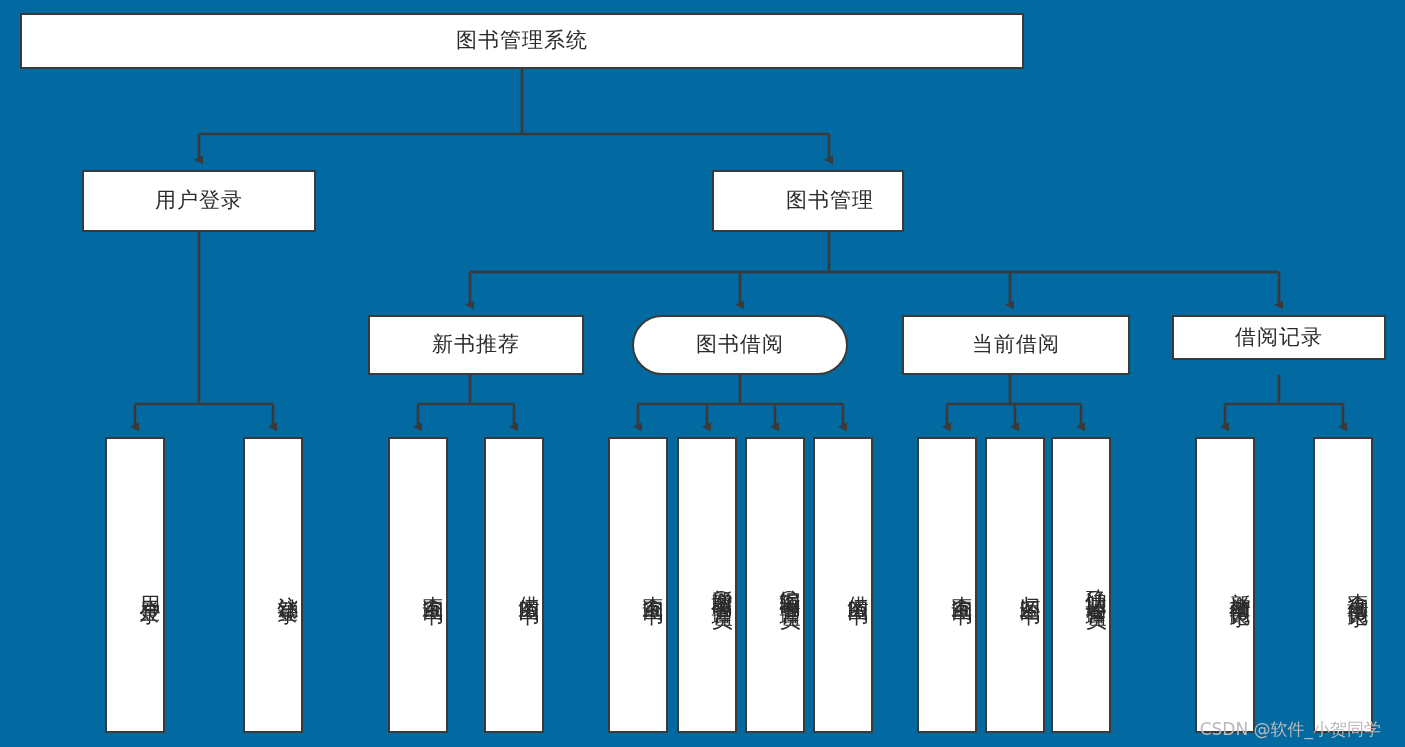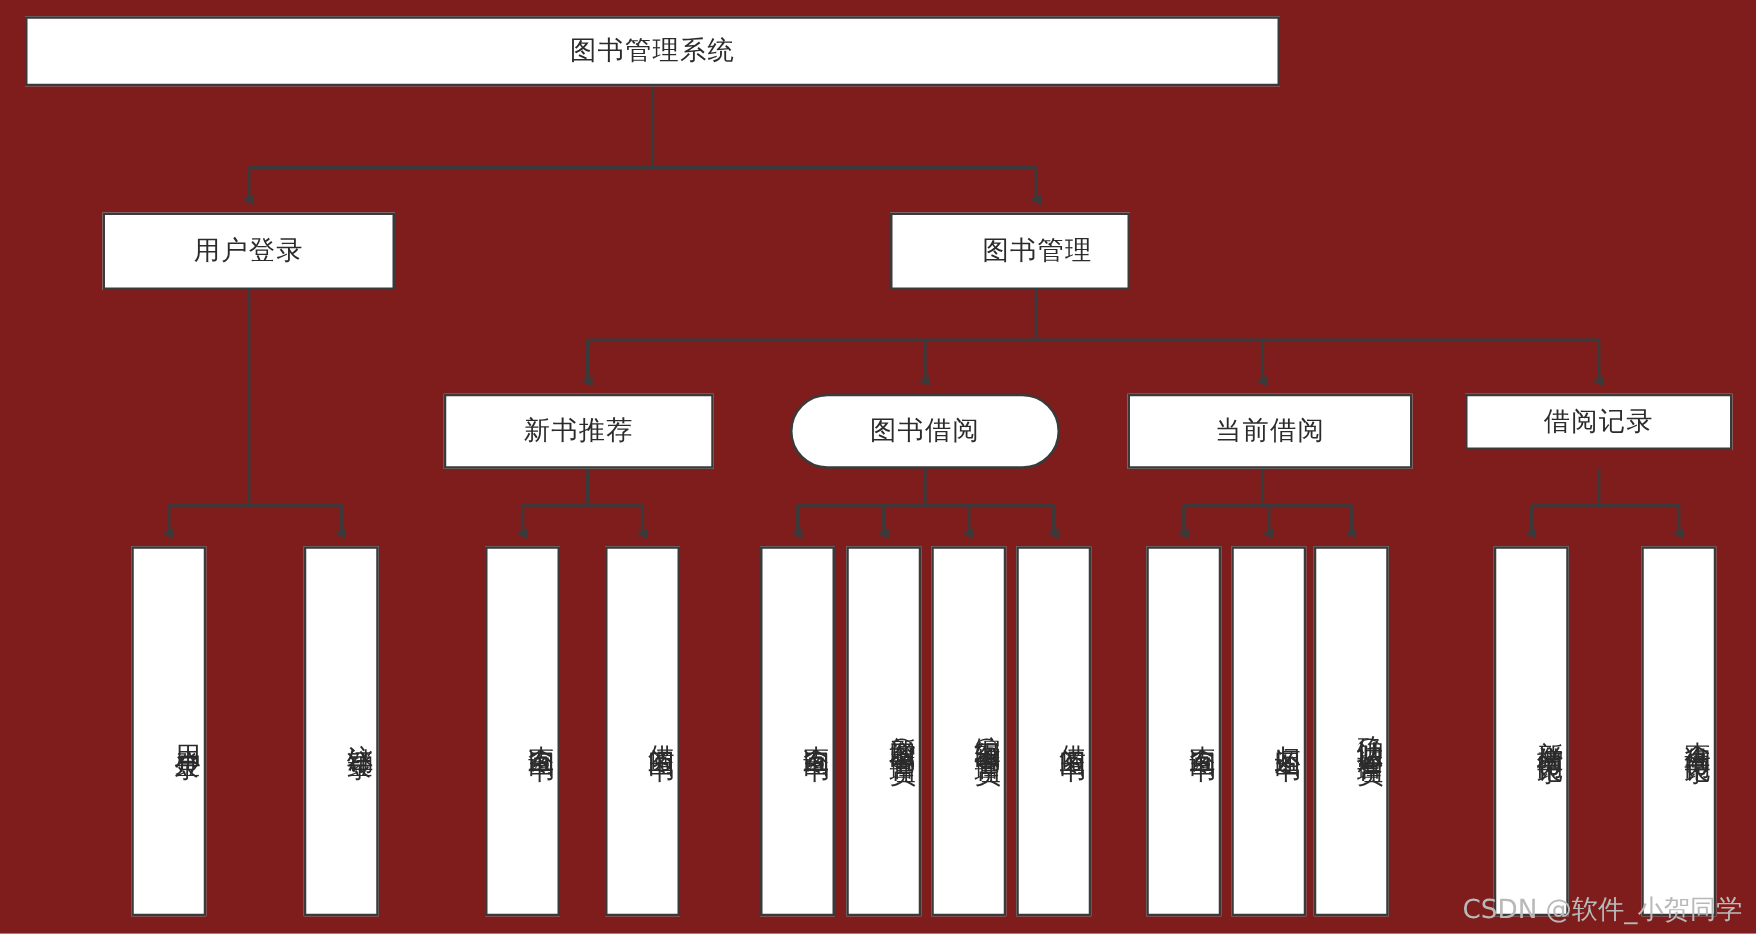--- a/index.html
+++ b/index.html
@@ -7,21 +7,21 @@
     padding: 0;
     background: #ffffff;
   }
   body {
     font-family: "DejaVu Sans", "Liberation Sans", sans-serif;
   }
   #canvas {
     position: relative;
     width: 1405px;
     height: 747px;
-    background: #7f1d1d;
+    background: #0369a1;
     overflow: hidden;
   }
   #edges {
     position: absolute;
     left: 0;
     top: 0;
     width: 1405px;
     height: 747px;
     pointer-events: none;
   }
@@ -51,23 +51,23 @@
     align-items: flex-start;
     justify-content: center;
   }
   .node.v .vtext {
     writing-mode: vertical-rl;
     text-orientation: upright;
     white-space: nowrap;
   }
   .watermark {
     position: absolute;
-    right: 11px;
+    right: 24px;
     bottom: 6px;
-    font-size: 21px;
+    font-size: 17px;
     color: #b9b9b9;
     z-index: 3;
     white-space: nowrap;
   }
 </style>
 </head>
 <body>
 
 <div id="canvas">
 
@@ -125,21 +125,21 @@
     <span>图书管理系统</span>
   </div>
 
   <div class="node h" style="left:82px; top:170px; width:234px; height:62px;">
     <span>用户登录</span>
   </div>
   <div class="node h" style="left:712px; top:170px; width:192px; height:62px;padding-left:44px;">
     <span>图书管理</span>
   </div>
 
-  <div class="node h" style="left:355px; top:315px; width:216px; height:60px;align-items:center;">
+  <div class="node h" style="left:368px; top:315px; width:216px; height:60px;align-items:center;">
     <span>新书推荐</span>
   </div>
   <div class="node h" style="left:632px; top:315px; width:216px; height:60px;border-radius:30px;">
     <span>图书借阅</span>
   </div>
   <div class="node h" style="left:902px; top:315px; width:228px; height:60px;">
     <span>当前借阅</span>
   </div>
   <div class="node h" style="left:1172px; top:315px; width:214px; height:45px;">
     <span>借阅记录</span>

